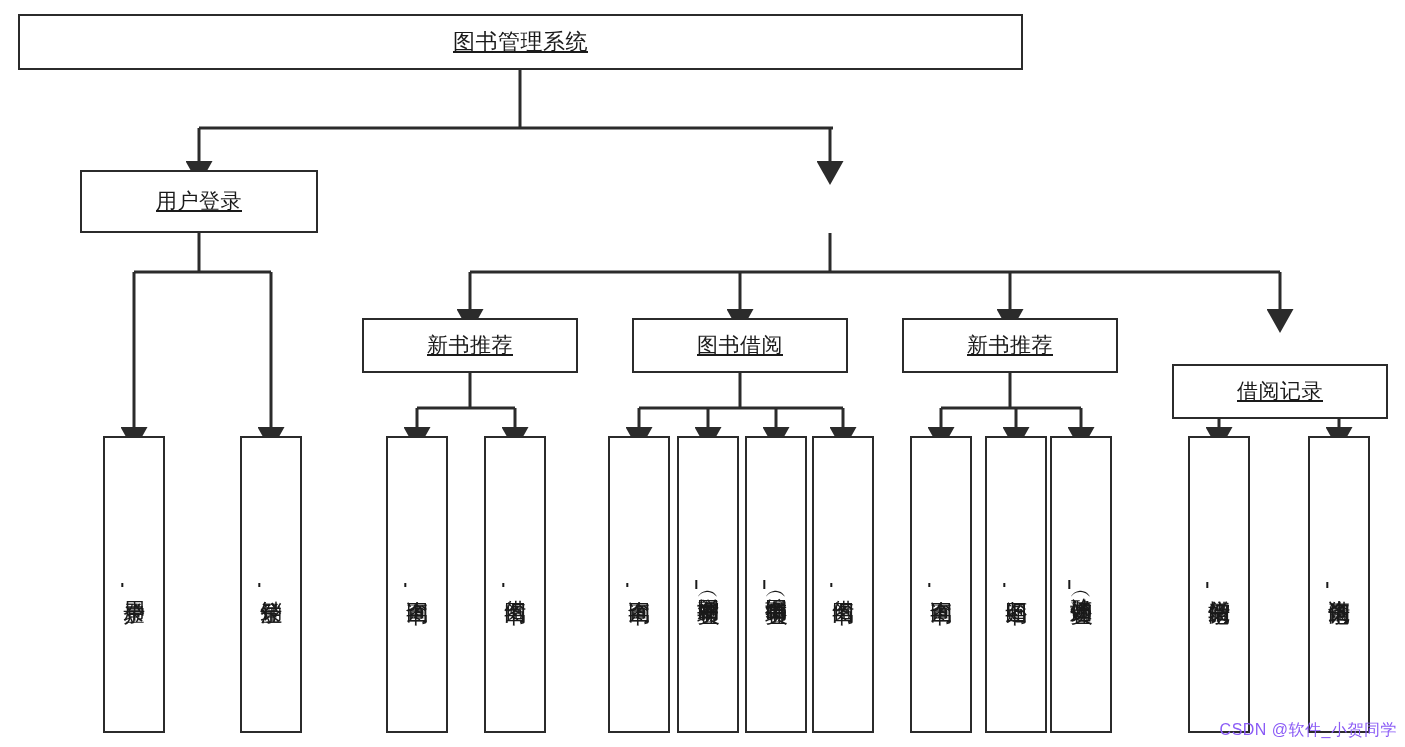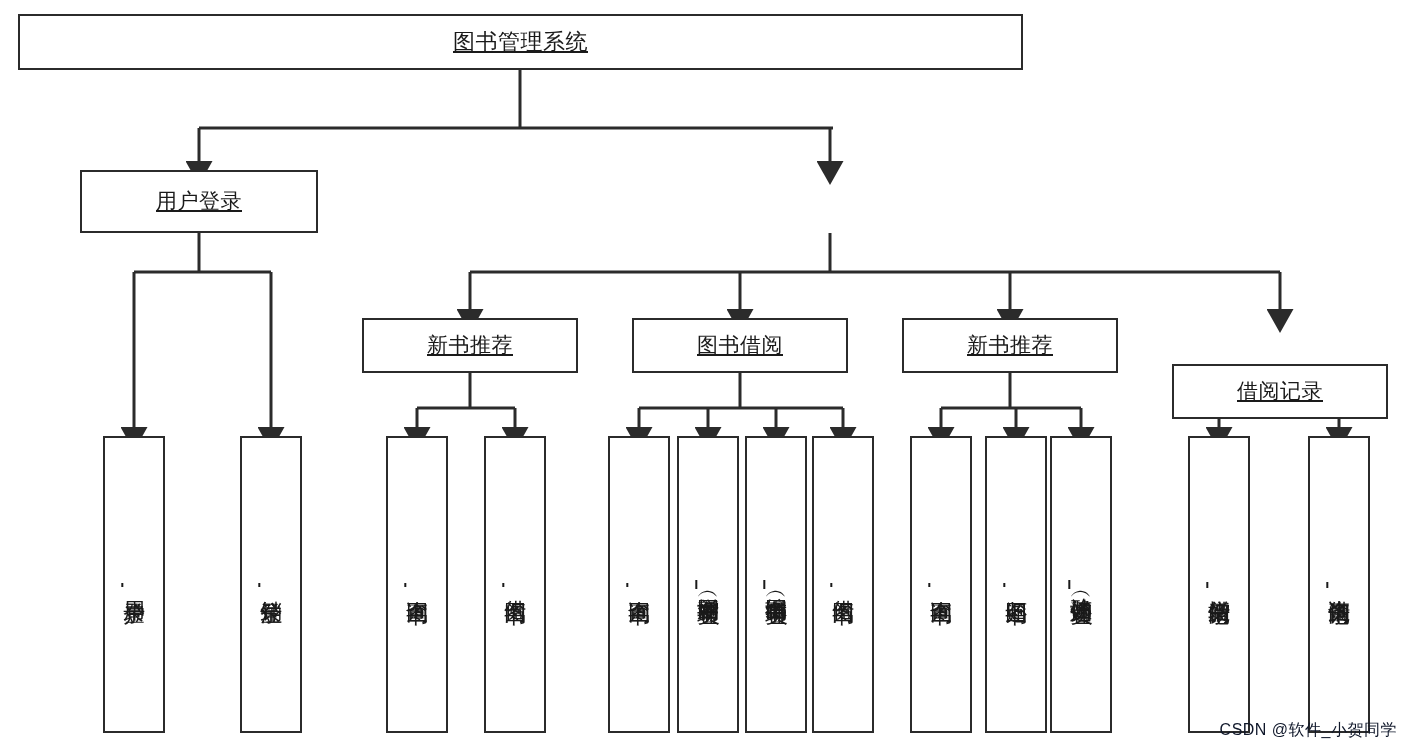--- a/index.html
+++ b/index.html
@@ -61,21 +61,21 @@
     font-size: 22px;
     line-height: 1.12;
     letter-spacing: 1px;
     white-space: nowrap;
   }
   .watermark {
     position: absolute;
     right: 8px;
     bottom: 6px;
     font-size: 16px;
-    color: #0f172a;
+    color: #8b5cf6;
     white-space: nowrap;
     letter-spacing: 0.5px;
   }
 </style>
 </head>
 <body>
 
 <div id="canvas">
 
   <svg id="edges" viewBox="0 0 1405 747" xmlns="http://www.w3.org/2000/svg">

